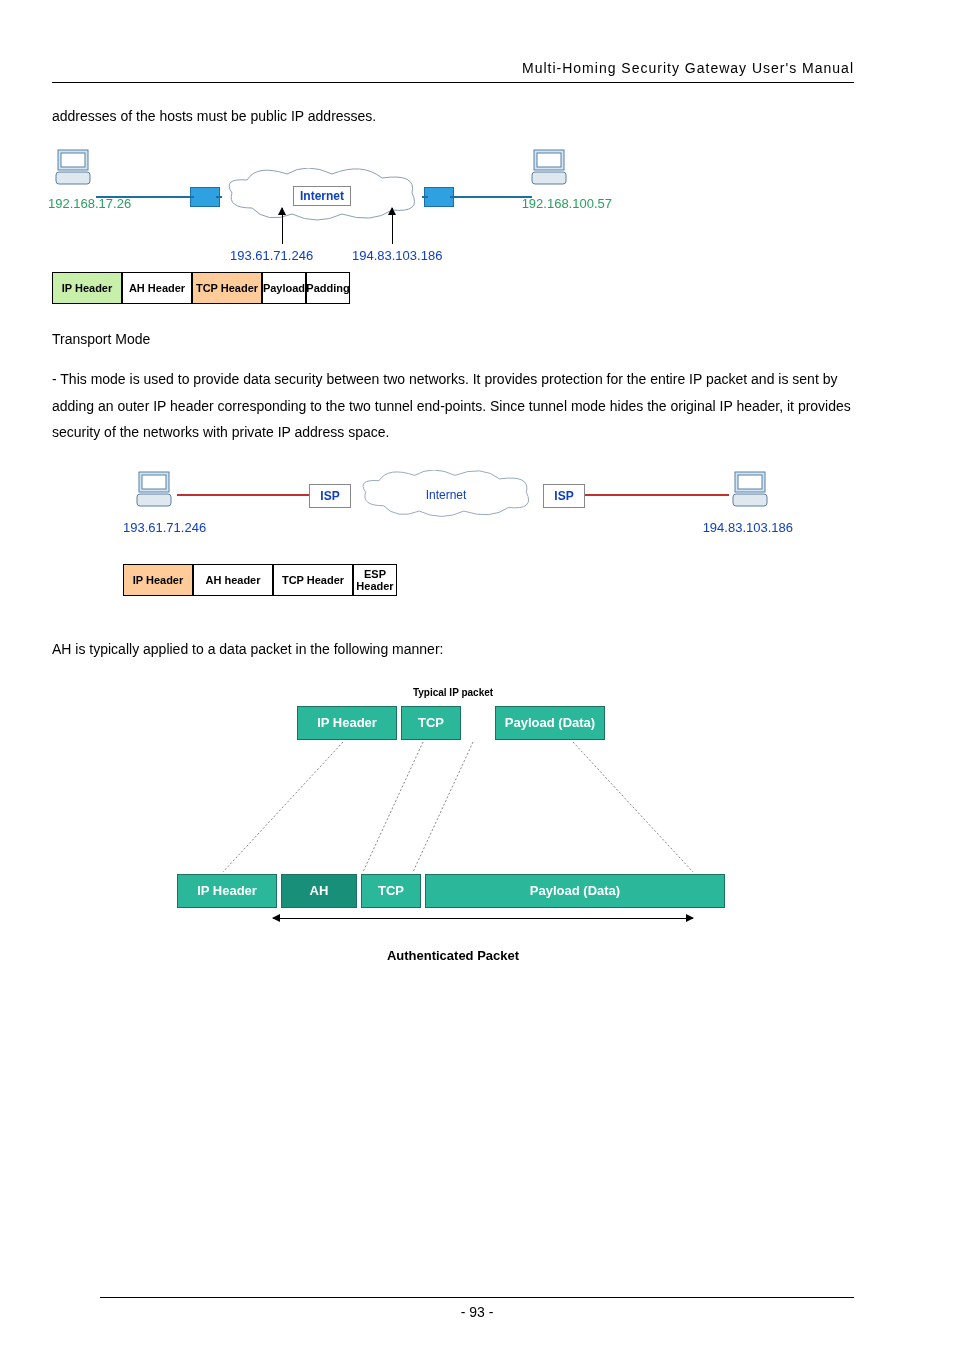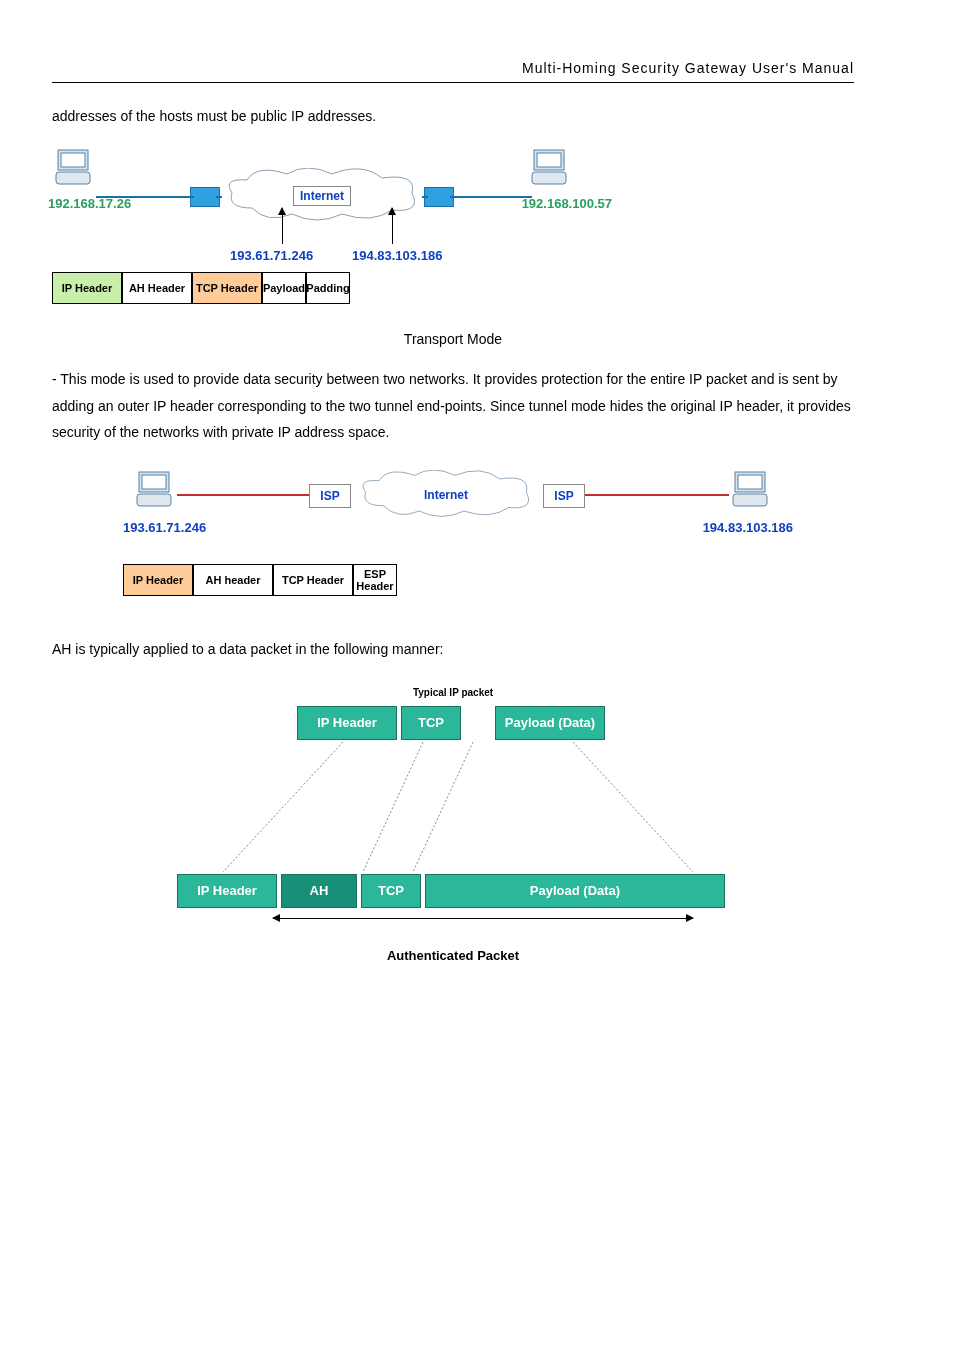--- a/index.html
+++ b/index.html
@@ -84,21 +84,21 @@
   .router-box::before { left:-3px; }
   .router-box::after { right:-3px; }
   .conn-line {
     position:absolute;
     height:2px;
     background:#1b6fa5;
   }
   .ip-label {
     position:absolute;
     font-size: 13px;
-    font-weight: bold;
+    font-weight: normal;
     white-space: nowrap;
   }
   .ip-green { color: #2aa060; }
   .ip-blue  { color: #1040c0; }
   .arrow-up {
     position:absolute;
     width:1px;
     background:#000;
   }
   .arrow-up::before {
@@ -298,21 +298,21 @@
 
     <div class="pkt-table" id="pkt1">
         <div class="pkt-cell bg-lime small">IP Header</div>
         <div class="pkt-cell  small">AH Header</div>
         <div class="pkt-cell bg-peach small">TCP Header</div>
         <div class="pkt-cell  med">Payload</div>
         <div class="pkt-cell  med">Padding</div>
       </div>
   </div>
 
-  <p class="body-text indent" style="margin-top:22px;text-align:center;">Transport Mode</p>
+  <p class="body-text indent" style="margin-top:22px;">Transport Mode</p>
   <p class="body-text">- This mode is used to provide data security between two networks. It provides protection for the entire IP packet and is sent by adding an outer IP header corresponding to the two tunnel end-points. Since tunnel mode hides the original IP header, it provides security of the networks with private IP address space.</p>
 
   <div class="diagram2">
     <div class="d2-row1">
       <div class="pc" style="left:10px; top:0;">
         <svg viewBox="0 0 44 44">
           <rect x="6" y="2" width="30" height="20" fill="#cfe6f7" stroke="#5a7fa0"></rect>
           <rect x="9" y="5" width="24" height="14" fill="#fff" stroke="#5a7fa0"></rect>
           <rect x="4" y="24" width="34" height="12" rx="3" fill="#e0e8ef" stroke="#5a7fa0"></rect>
         </svg>
@@ -375,13 +375,16 @@
       <div class="d3-box bw3">TCP</div>
       <div class="d3-box bw4">Payload (Data)</div>
     </div>
 
     <div class="d3-auth">
       <div class="d3-auth-line"></div>
     </div>
     <div class="d3-auth-label">Authenticated Packet</div>
   </div>
 
+  <div class="footer">
+    <span>- 93 -</span>
+  </div>
 </div>
 
 </body></html>

